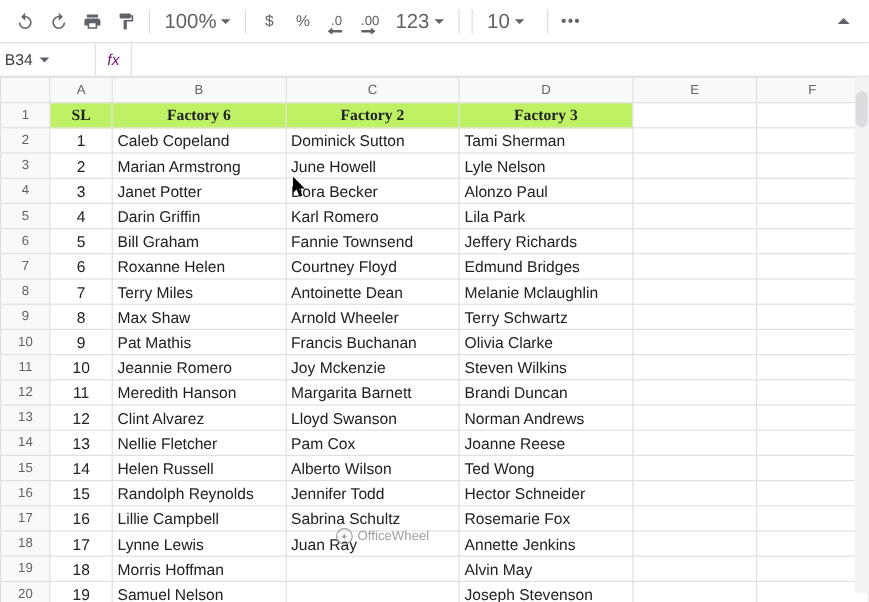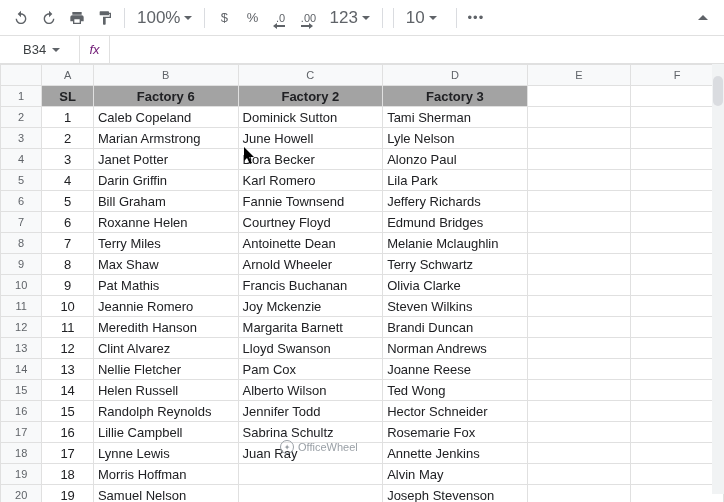--- a/index.html
+++ b/index.html
@@ -4,31 +4,31 @@
 <style>
 * { box-sizing: border-box; margin: 0; padding: 0; }
 body { font-family: Arial, sans-serif; font-size: 13px; color: #202124; background: #fff; width: 724px; height: 502px; overflow: hidden; position: relative; }
 .toolbar { display: flex; align-items: center; height: 36px; padding: 0 8px; gap: 2px; border-bottom: 1px solid #e0e0e0; }
 .tb-btn { width: 26px; height: 26px; display: flex; align-items: center; justify-content: center; border-radius: 2px; cursor: pointer; color: #5f6368; }
 .tb-sep { width: 1px; height: 20px; background: #dadce0; margin: 0 4px; }
 .tb-combo { display: flex; align-items: center; height: 24px; padding: 0 6px; gap: 4px; color: #5f6368; font-size: 17px; cursor: pointer; border-radius: 2px; }
 .caret { width: 0; height: 0; border-left: 4px solid transparent; border-right: 4px solid transparent; border-top: 4px solid #5f6368; }
 .caret-up { width: 0; height: 0; border-left: 5px solid transparent; border-right: 5px solid transparent; border-bottom: 5px solid #5f6368; margin-left: auto; margin-right: 8px; cursor: pointer; }
 .namebox-row { display: flex; align-items: center; height: 28px; border-bottom: 1px solid #e0e0e0; }
-.namebox { width: 80px; height: 100%; display: flex; align-items: center; padding: 0 23px; font-size: 13px; color: #3c4043; border-right: 1px solid #e0e0e0; gap: 6px; }
+.namebox { width: 80px; height: 100%; display: flex; align-items: center; padding: 0 4px; font-size: 13px; color: #3c4043; border-right: 1px solid #e0e0e0; gap: 6px; }
 .fx-label { width: 30px; display: flex; align-items: center; justify-content: center; font-style: italic; color: #701a75; font-size: 13px; border-right: 1px solid #e0e0e0; height: 100%; }
 .formula-input { flex: 1; height: 100%; padding: 0 8px; }
 .grid-wrap { overflow: hidden; position: relative; }
 table { border-collapse: collapse; table-layout: fixed; width: 100%; }
 th, td { border: 1px solid #e0e0e0; height: 21px; font-size: 13px; }
 th.corner { width: 40px; background: #f8f9fa; }
 th.colh { background: #f8f9fa; color: #5f6368; font-weight: normal; text-align: center; font-size: 11px; }
 th.rowh { width: 40px; background: #f8f9fa; color: #5f6368; font-weight: normal; text-align: center; font-size: 11px; }
 td { padding: 0 4px; text-align: left; }
-.hdr { background: #a3a3a3; font-weight: bold; text-align: center; }
+.hdr { background: #bef264; font-weight: bold; text-align: center; font-family: Liberation Serif, serif; }
 .sl { text-align: center; }
 .scrollbar { position: absolute; right: 0; top: 64px; width: 12px; height: 430px; background: #f1f3f4; }
 .scroll-thumb { position: absolute; right: 1px; top: 12px; width: 10px; height: 30px; background: #dadce0; border-radius: 5px; }
 .col-A { width: 50px; }
 .col-B { width: 140px; }
 .col-C { width: 140px; }
 .col-D { width: 140px; }
 .col-E { width: 100px; }
 .col-F { width: 90px; }
 .watermark { position: absolute; left: 280px; top: 440px; font-size: 11px; color: #9aa0a6; display: flex; align-items: center; gap: 4px; pointer-events: none; }

